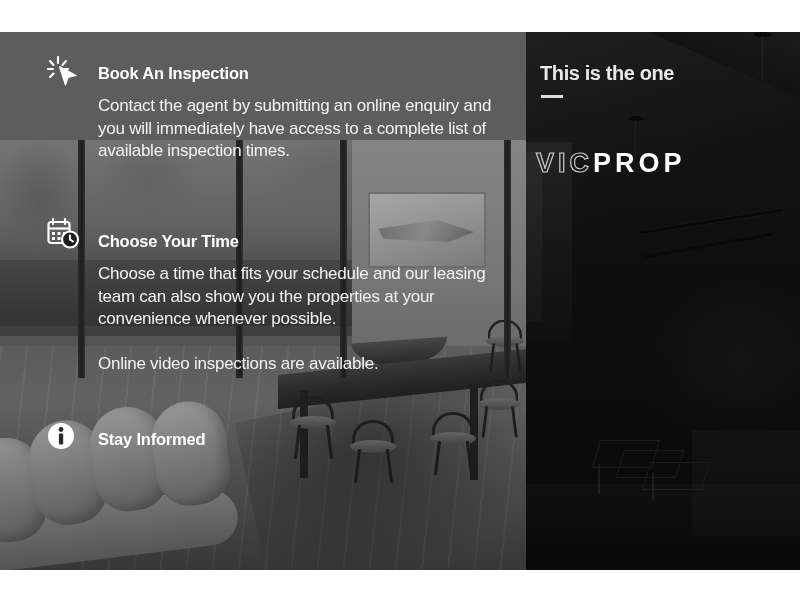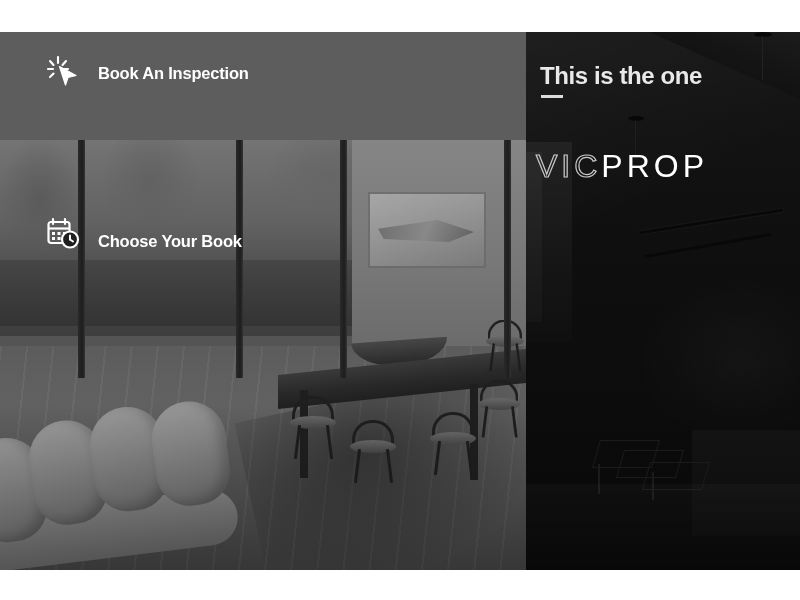--- a/index.html
+++ b/index.html
@@ -322,41 +322,41 @@
     position: absolute;
     left: 526px; top: 0;
     width: 274px; height: 538px;
     z-index: 10;
   }
 
   .kicker {
     position: absolute;
     left: 14px;
     top: 30px;
-    font-size: 24px;
+    font-size: 20px;
     font-weight: bold;
     color: #e9e9e9;
     letter-spacing: -0.4px;
     white-space: nowrap;
   }
   .kicker-rule {
     position: absolute;
     left: 15px;
     top: 63px;
     width: 22px;
     height: 3px;
     background: #dcdcdc;
   }
 
   .logo {
     position: absolute;
     left: 10px;
     top: 118px;
-    font-size: 32px;
-    font-weight: normal;
+    font-size: 27px;
+    font-weight: bold;
     letter-spacing: 4px;
     line-height: 1;
     white-space: nowrap;
   }
   .logo .vic {
     color: transparent;
     -webkit-text-stroke: 1.2px #c9c9c9;
     paint-order: stroke fill;
   }
   .logo .prop {
@@ -481,20 +481,21 @@
                 <line x1="20" y1="7" x2="16.5" y2="11"></line>
                 <line x1="2" y1="15" x2="7" y2="15"></line>
                 <line x1="22" y1="15" x2="17.5" y2="15"></line>
                 <line x1="4" y1="23" x2="7.5" y2="19.5"></line>
               </g>
               <path d="M13.5 12.5 L30 21.5 L22 23.5 L19.5 31 Z" fill="#ffffff" stroke="#ffffff" stroke-width="1.2" stroke-linejoin="round"></path>
             </svg>
           </span>
           <h3 class="feature-title">Book An Inspection</h3>
         </div>
+        <p class="feature-body">Contact the agent by submitting an online enquiry and you will immediately have access to a complete list of available inspection times.</p>
       </div>
 
       <div class="feature f2">
         <div class="feature-head">
           <span class="feature-icon">
             <svg viewBox="0 0 34 34" width="34" height="34" aria-hidden="true">
               <g fill="none" stroke="#ffffff" stroke-width="2.2" stroke-linecap="round">
                 <line x1="7" y1="3" x2="7" y2="8"></line>
                 <line x1="19" y1="3" x2="19" y2="8"></line>
               </g>
@@ -507,25 +508,38 @@
                 <rect x="6" y="21" width="3" height="3"></rect>
                 <rect x="11.5" y="21" width="3" height="3"></rect>
               </g>
               <circle cx="24" cy="23.5" r="8" fill="#1f1f1f" stroke="#ffffff" stroke-width="2.2"></circle>
               <g stroke="#ffffff" stroke-width="2" stroke-linecap="round">
                 <line x1="24" y1="19.5" x2="24" y2="23.5"></line>
                 <line x1="24" y1="23.5" x2="27" y2="25.5"></line>
               </g>
             </svg>
           </span>
-          <h3 class="feature-title">Choose Your Book</h3>
-        </div>
+          <h3 class="feature-title">Choose Your Time</h3>
+        </div>
+        <p class="feature-body tight">Choose a time that fits your schedule and our leasing team can also show you the properties at your convenience whenever possible.
+
+Online video inspections are available.</p>
       </div>
 
       <div class="feature f3">
+        <div class="feature-head">
+          <span class="feature-icon">
+            <svg viewBox="0 0 34 34" width="34" height="34" aria-hidden="true">
+              <circle cx="15" cy="16" r="13" fill="#ffffff"></circle>
+              <circle cx="15" cy="9.5" r="2.4" fill="#2b2b2b"></circle>
+              <rect x="12.9" y="13.5" width="4.3" height="11" rx="1.1" fill="#2b2b2b"></rect>
+            </svg>
+          </span>
+          <h3 class="feature-title">Stay Informed</h3>
+        </div>
       </div>
 
     </div>
 
     <div class="right-content">
       <div class="kicker">This is the one</div>
       <div class="kicker-rule"></div>
 
       <div class="logo">
         <span class="vic">VIC</span><span class="prop">PROP</span>

